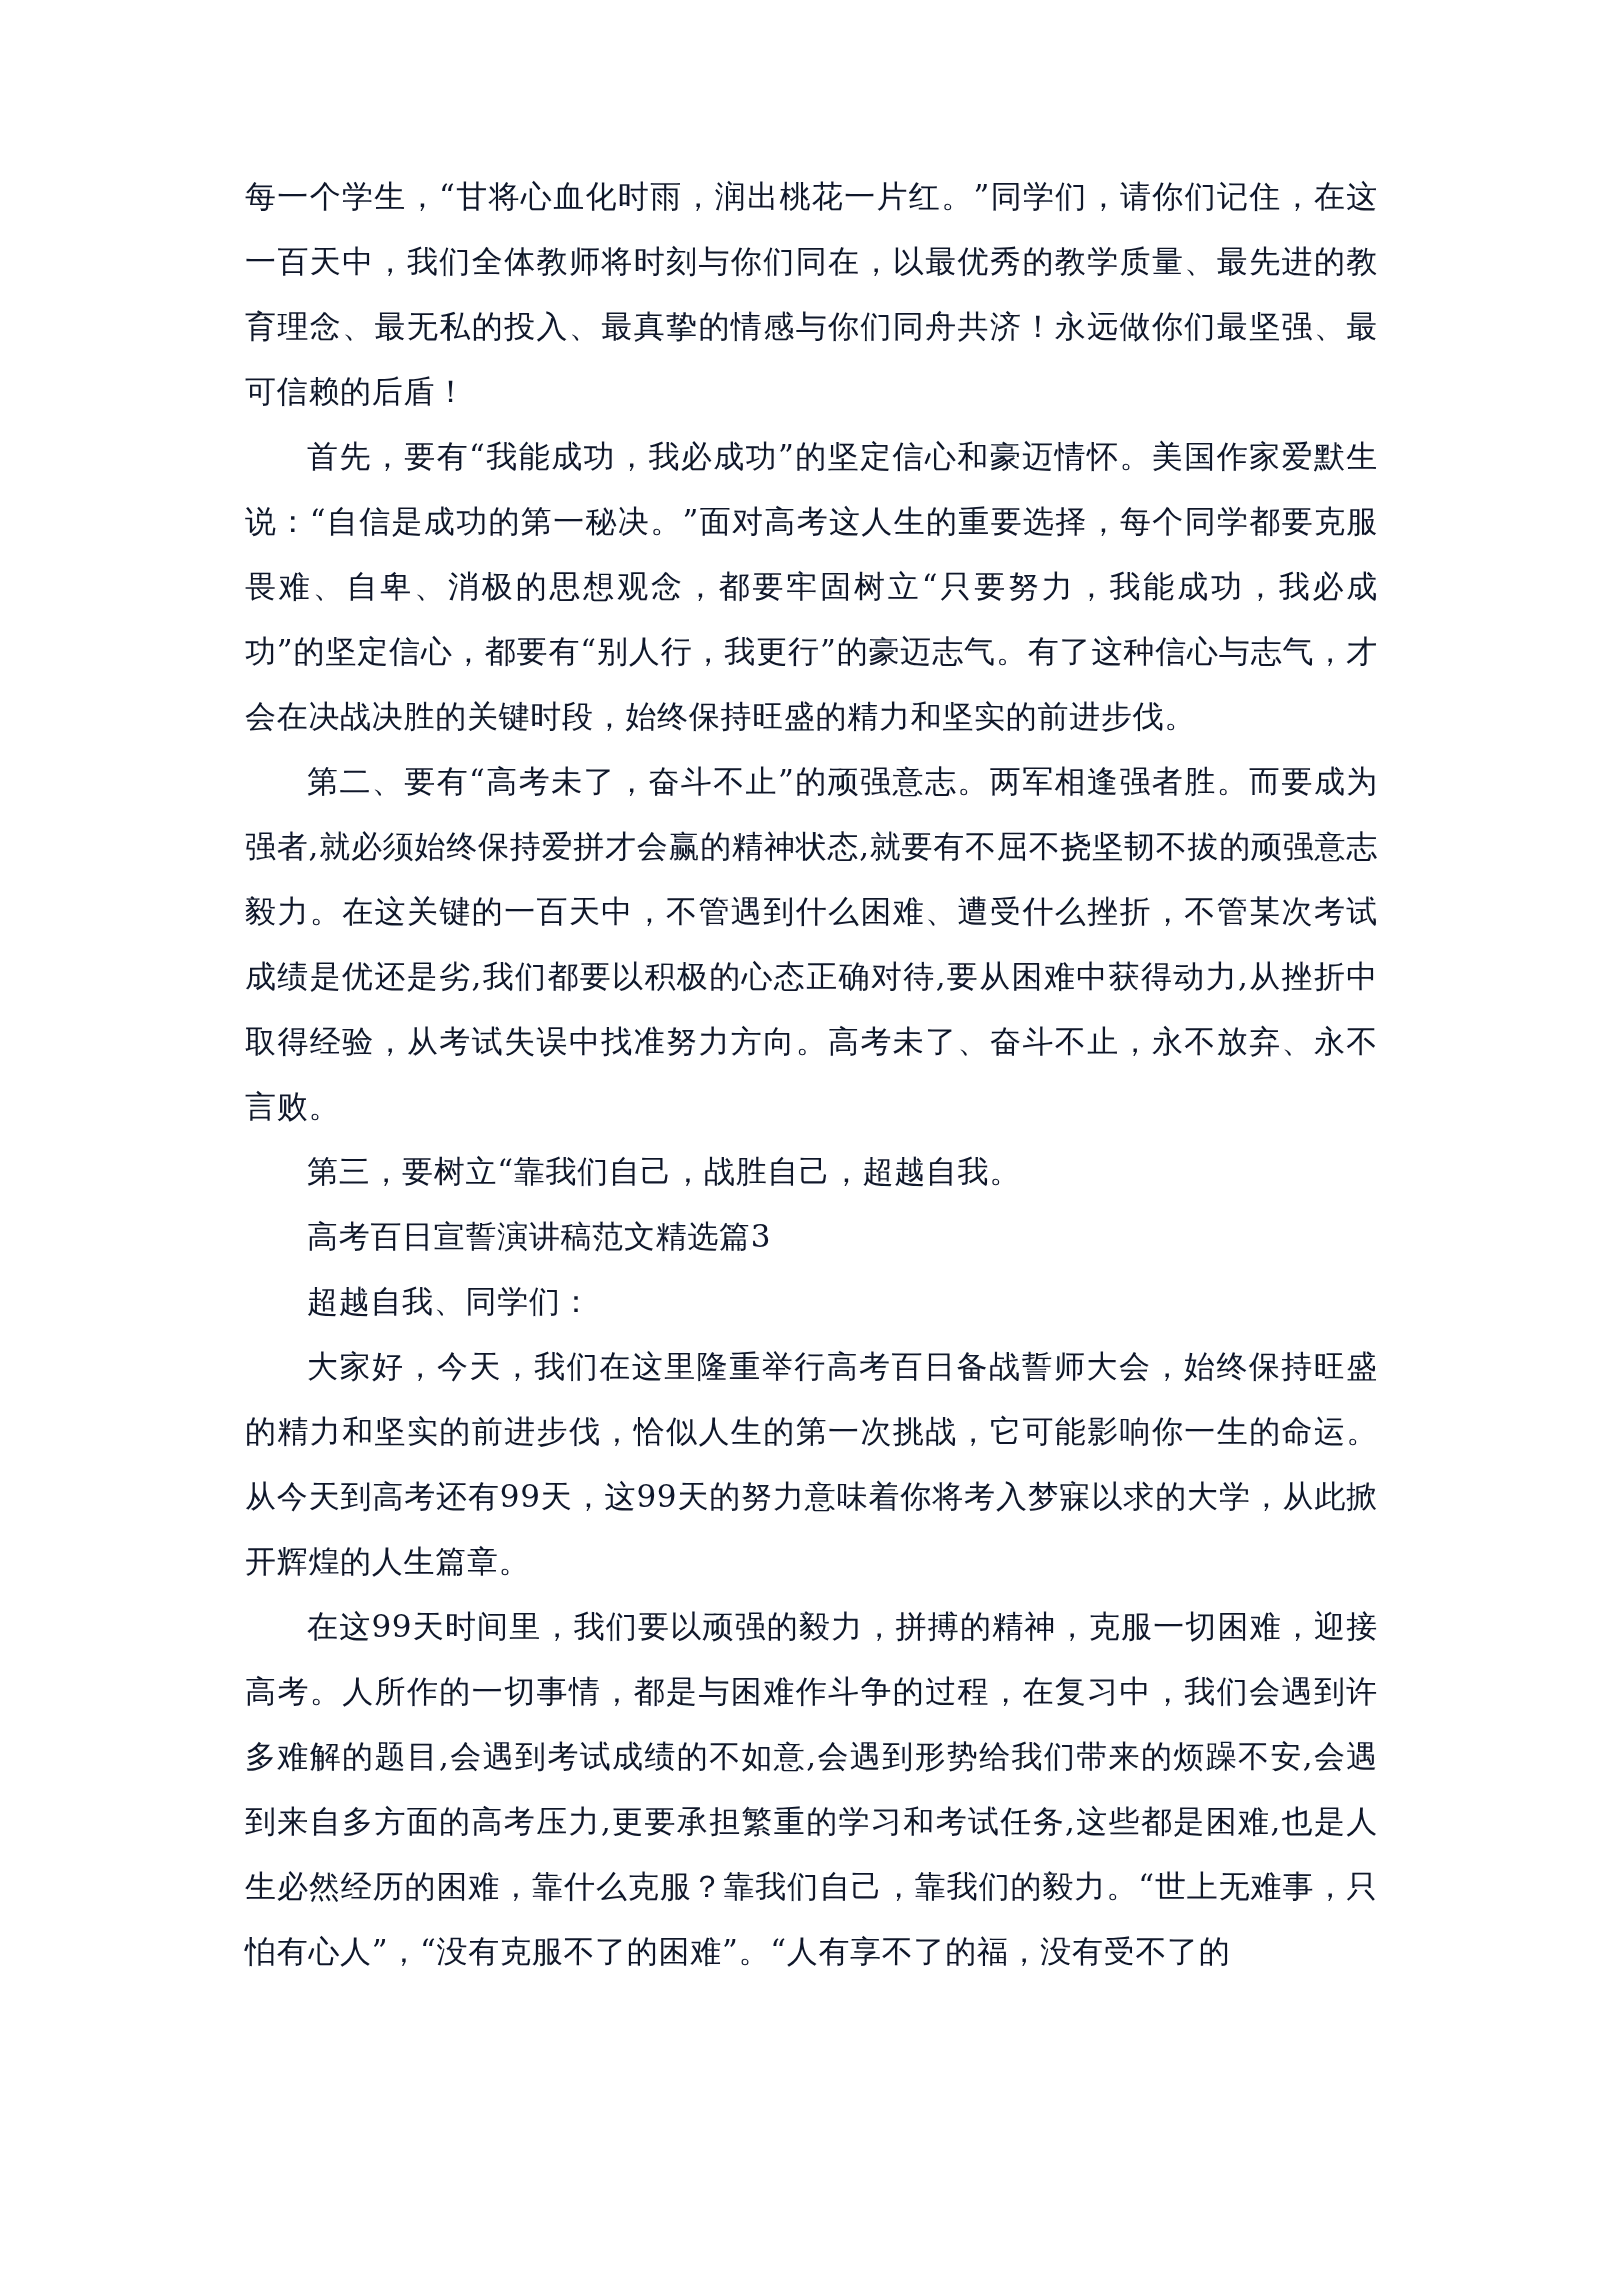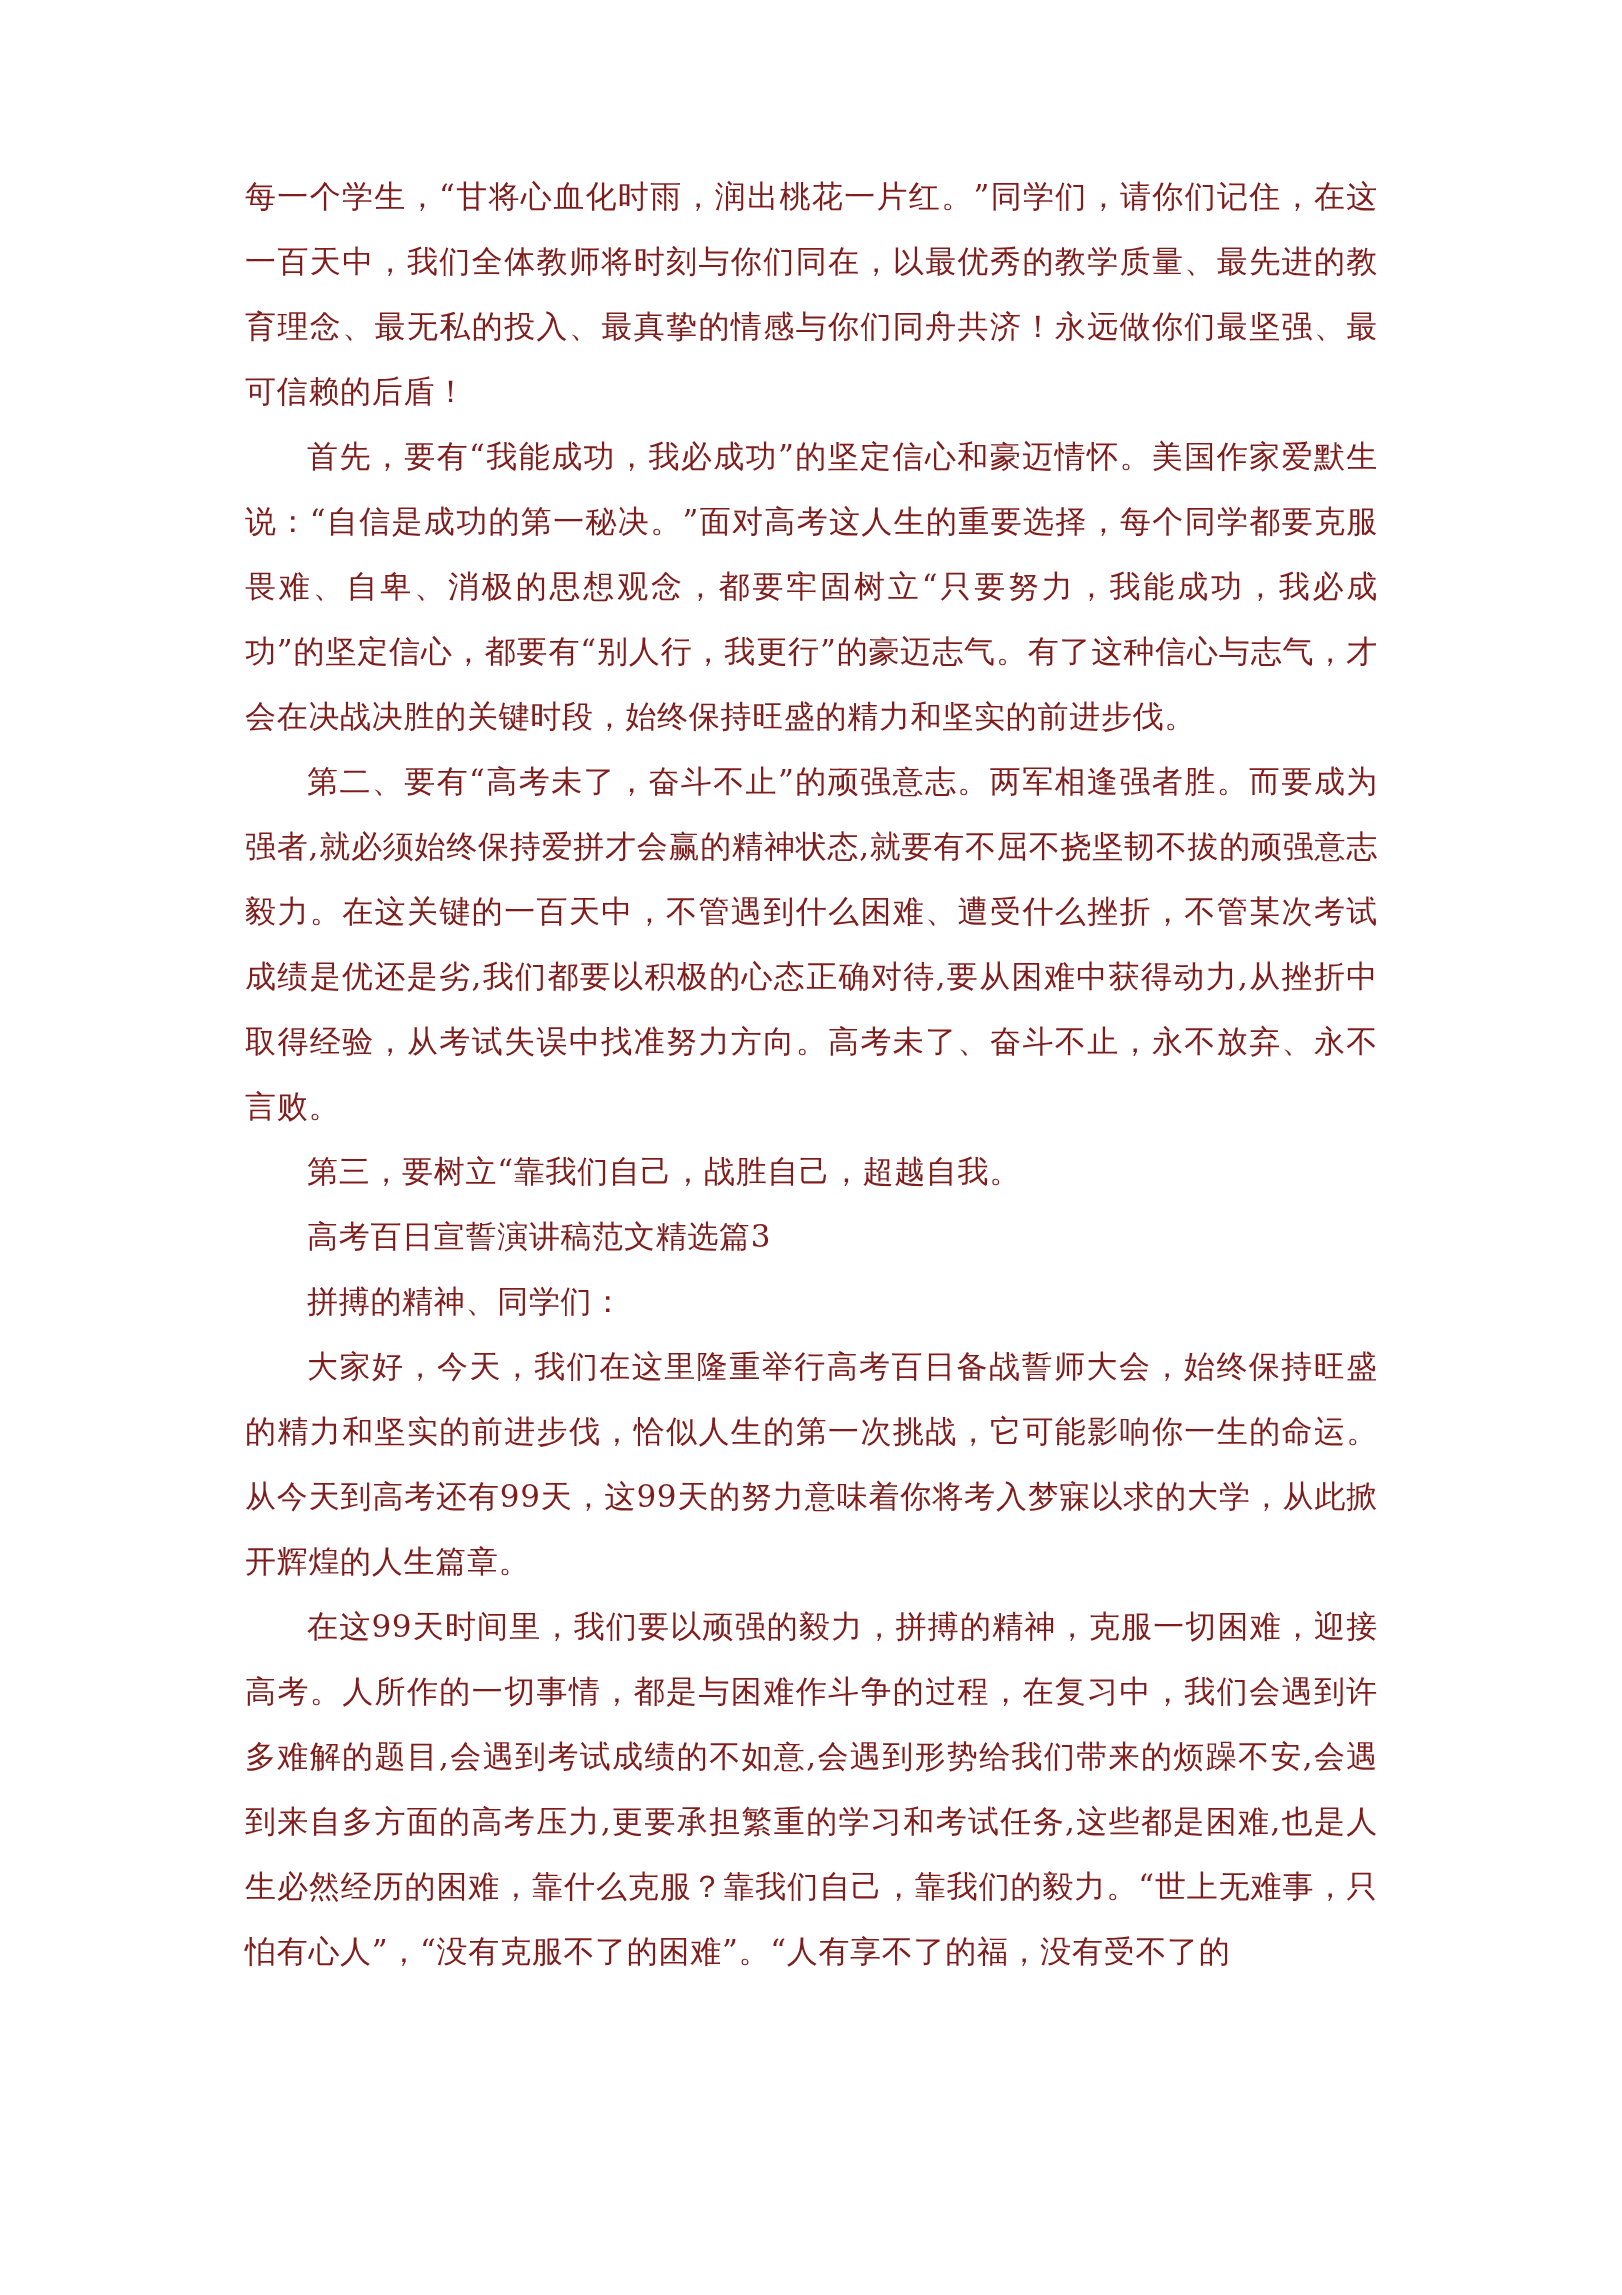--- a/index.html
+++ b/index.html
@@ -13,21 +13,21 @@
     height: 2295px;
     background: #ffffff;
     overflow: hidden;
     font-family: "DejaVu Serif", "Liberation Serif", serif;
   }
   .content {
     position: absolute;
     left: 245px;
     top: 164px;
     width: 1133px;
-    color: #7f1d1d;
+    color: #0f172a;
     font-size: 31px;
     line-height: 65px;
     text-align: justify;
     letter-spacing: 0.7px;
   }
   .content p {
     margin: 0;
     padding: 0;
     word-break: break-all;
   }
@@ -38,18 +38,18 @@
 </head>
 <body>
 
 <div class="page">
   <div class="content">
     <p>每一个学生，“甘将心血化时雨，润出桃花一片红。”同学们，请你们记住，在这一百天中，我们全体教师将时刻与你们同在，以最优秀的教学质量、最先进的教育理念、最无私的投入、最真挚的情感与你们同舟共济！永远做你们最坚强、最可信赖的后盾！</p>
     <p class="indent">首先，要有“我能成功，我必成功”的坚定信心和豪迈情怀。美国作家爱默生说：“自信是成功的第一秘决。”面对高考这人生的重要选择，每个同学都要克服畏难、自卑、消极的思想观念，都要牢固树立“只要努力，我能成功，我必成功”的坚定信心，都要有“别人行，我更行”的豪迈志气。有了这种信心与志气，才会在决战决胜的关键时段，始终保持旺盛的精力和坚实的前进步伐。</p>
     <p class="indent">第二、要有“高考未了，奋斗不止”的顽强意志。两军相逢强者胜。而要成为强者,就必须始终保持爱拼才会赢的精神状态,就要有不屈不挠坚韧不拔的顽强意志毅力。在这关键的一百天中，不管遇到什么困难、遭受什么挫折，不管某次考试成绩是优还是劣,我们都要以积极的心态正确对待,要从困难中获得动力,从挫折中取得经验，从考试失误中找准努力方向。高考未了、奋斗不止，永不放弃、永不言败。</p>
     <p class="indent">第三，要树立“靠我们自己，战胜自己，超越自我。</p>
     <p class="indent">高考百日宣誓演讲稿范文精选篇3</p>
-    <p class="indent">拼搏的精神、同学们：</p>
+    <p class="indent">超越自我、同学们：</p>
     <p class="indent">大家好，今天，我们在这里隆重举行高考百日备战誓师大会，始终保持旺盛的精力和坚实的前进步伐，恰似人生的第一次挑战，它可能影响你一生的命运。从今天到高考还有99天，这99天的努力意味着你将考入梦寐以求的大学，从此掀开辉煌的人生篇章。</p>
     <p class="indent">在这99天时间里，我们要以顽强的毅力，拼搏的精神，克服一切困难，迎接高考。人所作的一切事情，都是与困难作斗争的过程，在复习中，我们会遇到许多难解的题目,会遇到考试成绩的不如意,会遇到形势给我们带来的烦躁不安,会遇到来自多方面的高考压力,更要承担繁重的学习和考试任务,这些都是困难,也是人生必然经历的困难，靠什么克服？靠我们自己，靠我们的毅力。“世上无难事，只怕有心人”，“没有克服不了的困难”。“人有享不了的福，没有受不了的</p>
   </div>
 </div>
 
 
 </body></html>

